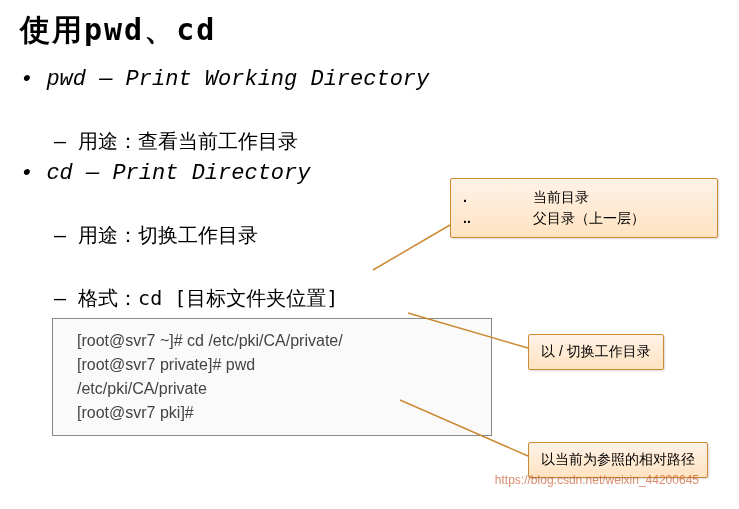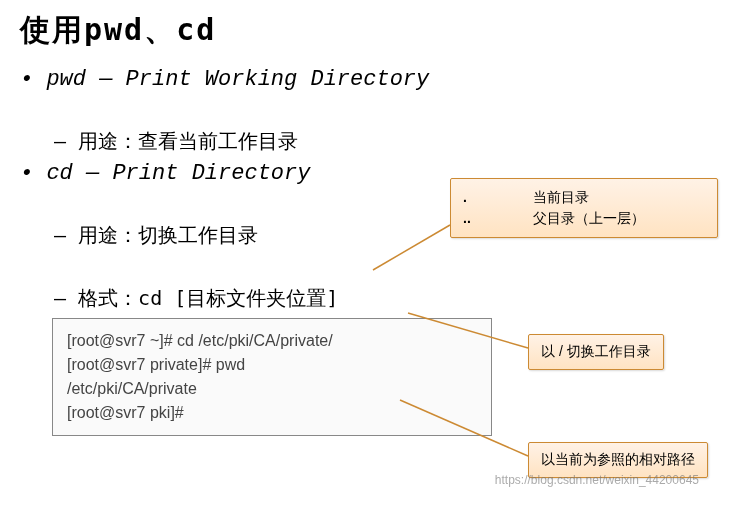--- a/index.html
+++ b/index.html
@@ -39,21 +39,21 @@
     margin-top: 36px;
   }
   .bullet2::before {
     content: "– ";
   }
   .codebox {
     border: 1.5px solid #888;
     background: #fafafa;
     font-family: Arial, "Microsoft YaHei", sans-serif;
     font-size: 16px;
-    padding: 10px 14px;
+    padding: 10px 24px;
     margin-left: 32px;
     width: 440px;
     line-height: 1.5;
     color: #444;
   }
   .callout {
     position: absolute;
     background: linear-gradient(#fff2e6, #ffe3c2);
     border: 1px solid #cc8a33;
     border-radius: 2px;
@@ -82,21 +82,21 @@
     position: absolute;
     top: 0; left: 0;
     width: 739px;
     height: 509px;
     pointer-events: none;
   }
   .watermark {
     position: absolute;
     bottom: 22px;
     right: 40px;
-    color: #737373;
+    color: #c2410c;
     font-size: 12px;
     opacity: 0.6;
     font-family: Arial;
   }
 </style>
 </head>
 <body>
 
 <div class="title">使用pwd、cd</div>
 

